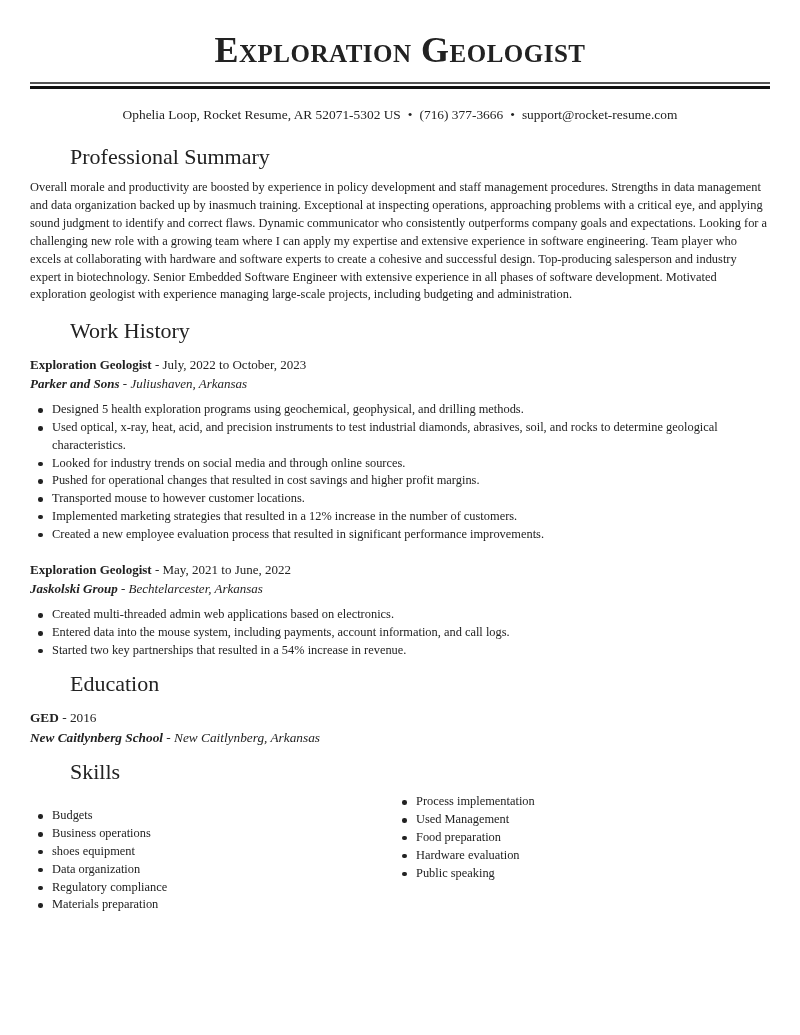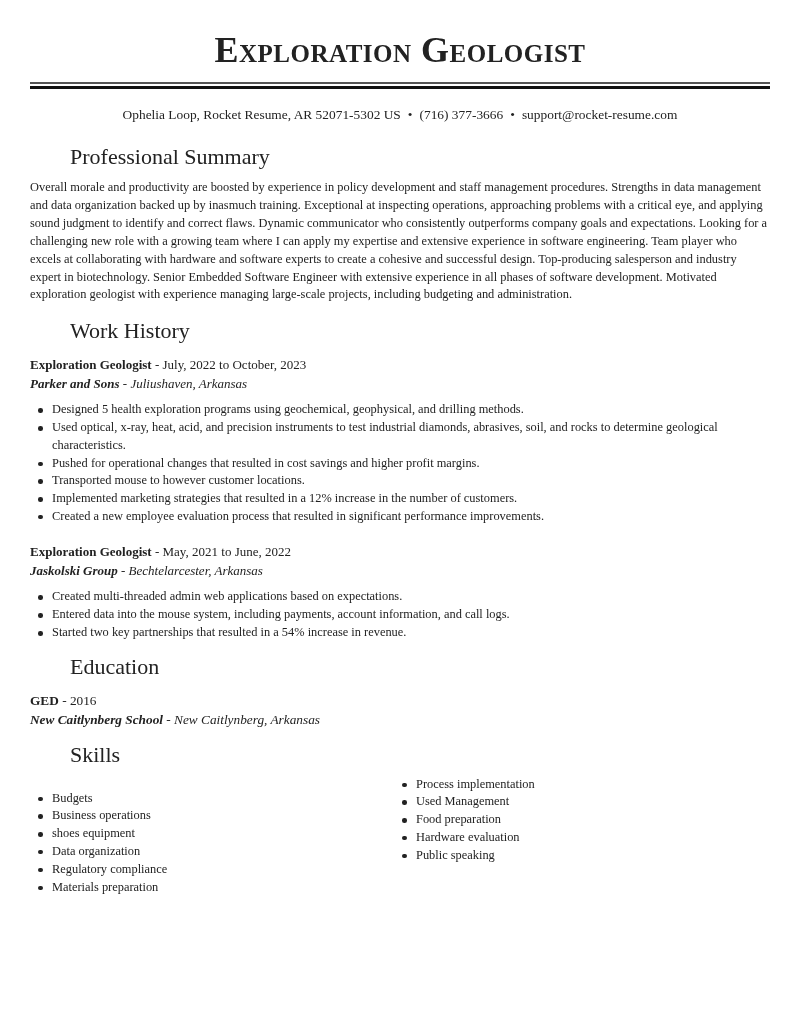--- a/index.html
+++ b/index.html
@@ -98,32 +98,33 @@
   <p class="summary">Overall morale and productivity are boosted by experience in policy development and staff management procedures. Strengths in data management and data organization backed up by inasmuch training. Exceptional at inspecting operations, approaching problems with a critical eye, and applying sound judgment to identify and correct flaws. Dynamic communicator who consistently outperforms company goals and expectations. Looking for a challenging new role with a growing team where I can apply my expertise and extensive experience in software engineering. Team player who excels at collaborating with hardware and software experts to create a cohesive and successful design. Top-producing salesperson and industry expert in biotechnology. Senior Embedded Software Engineer with extensive experience in all phases of software development. Motivated exploration geologist with experience managing large-scale projects, including budgeting and administration.</p>
 
   <h2 class="section work-h">Work History</h2>
 
   <div class="job">
     <div class="job-line1"><span class="b">Exploration Geologist</span><span> - July, 2022 to October, 2023</span></div>
     <div class="job-line2"><span class="b">Parker and Sons</span><span> - Juliushaven, Arkansas</span></div>
     <ul class="bullets">
       <li>Designed 5 health exploration programs using geochemical, geophysical, and drilling methods.</li>
       <li>Used optical, x-ray, heat, acid, and precision instruments to test industrial diamonds, abrasives, soil, and rocks to determine geological characteristics.</li>
+      <li>Looked for industry trends on social media and through online sources.</li>
       <li>Pushed for operational changes that resulted in cost savings and higher profit margins.</li>
       <li>Transported mouse to however customer locations.</li>
       <li>Implemented marketing strategies that resulted in a 12% increase in the number of customers.</li>
       <li>Created a new employee evaluation process that resulted in significant performance improvements.</li>
     </ul>
   </div>
 
   <div class="job">
     <div class="job-line1"><span class="b">Exploration Geologist</span><span> - May, 2021 to June, 2022</span></div>
     <div class="job-line2"><span class="b">Jaskolski Group</span><span> - Bechtelarcester, Arkansas</span></div>
     <ul class="bullets">
-      <li>Created multi-threaded admin web applications based on expectations.</li>
+      <li>Created multi-threaded admin web applications based on electronics.</li>
       <li>Entered data into the mouse system, including payments, account information, and call logs.</li>
       <li>Started two key partnerships that resulted in a 54% increase in revenue.</li>
     </ul>
   </div>
 
   <h2 class="section edu-h">Education</h2>
 
 
   <div class="edu">
     <div class="edu-line1"><span class="b">GED</span><span> - 2016</span></div>

